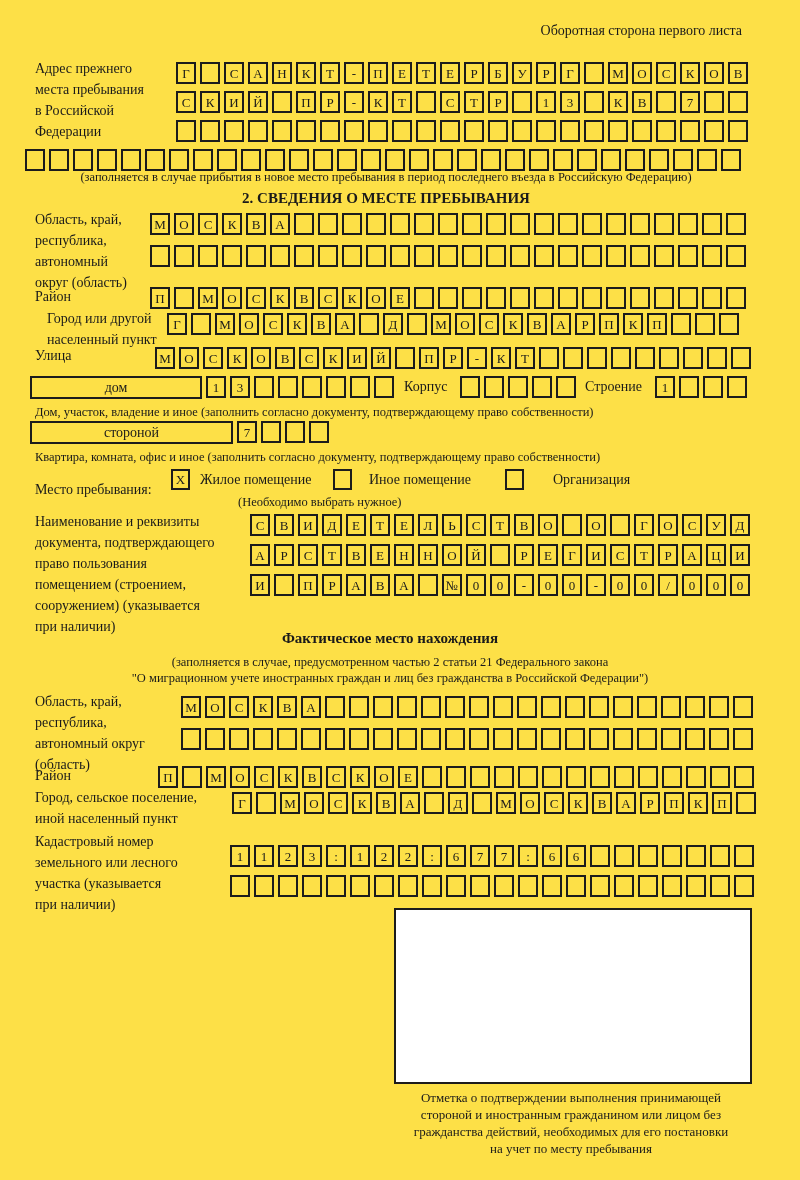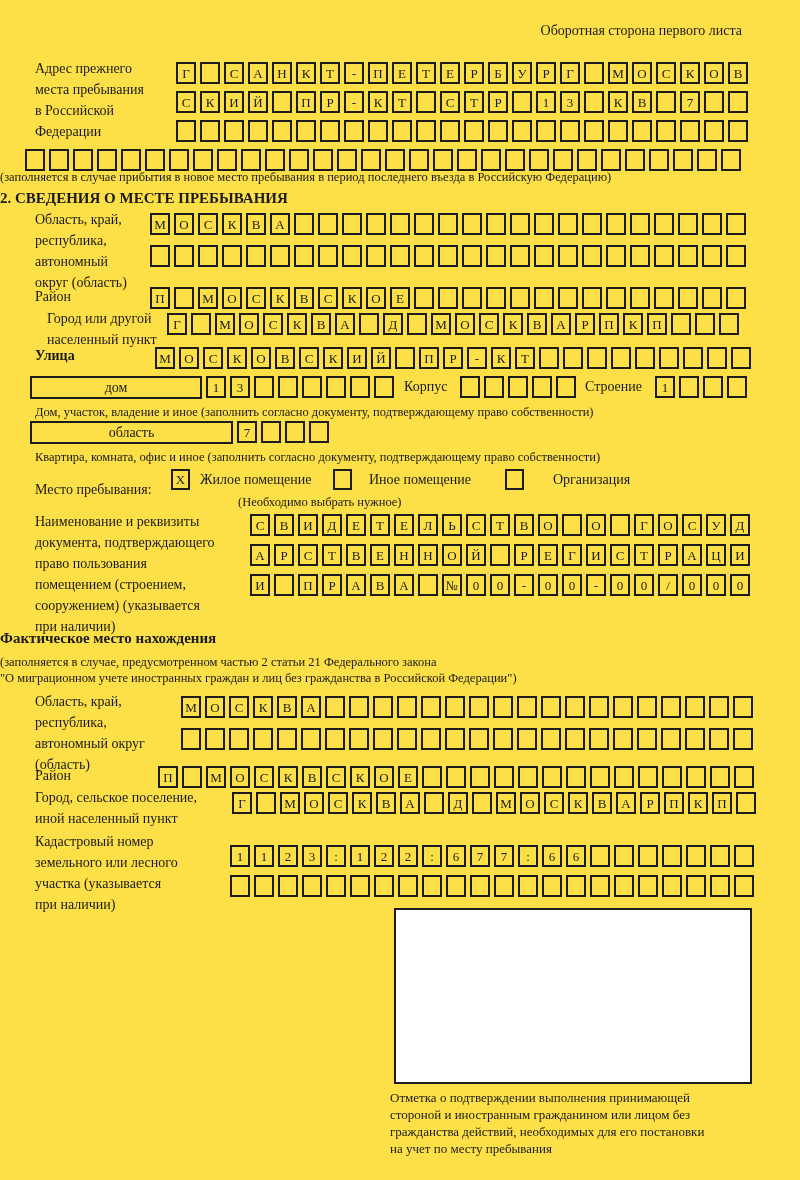--- a/index.html
+++ b/index.html
@@ -1,20 +1,20 @@
 <!DOCTYPE html>
 <html><head>
 <meta charset="utf-8">
 <style>
   html,body{margin:0;padding:0;background:#ffffff;}
   .page{position:relative;width:800px;height:1180px;background:#fde047;
         font-family:"Liberation Serif","DejaVu Serif",serif;color:#1a1a1a;overflow:hidden;}
   .lbl{position:absolute;font-size:14px;line-height:21px;white-space:pre-line;}
   .note{position:absolute;font-size:12.5px;line-height:16px;}
-  .ctr{text-align:left;}
+  .ctr{text-align:center;}
   .bold{font-weight:bold;}
   .boxrow{position:absolute;display:flex;gap:4px;}
   .cell{flex:none;width:16px;height:18px;border:2px solid #1c1c1c;
         display:flex;align-items:center;justify-content:center;
         font-size:13px;line-height:1;}
   .bigbox{position:absolute;border:2px solid #1c1c1c;display:flex;
           align-items:center;justify-content:center;font-size:14px;}
   .cbox{position:absolute;width:15px;height:17px;border:2px solid #1c1c1c;
         display:flex;align-items:center;justify-content:center;font-size:13px;}
   .stamp{position:absolute;border:2px solid #1c1c1c;background:#fff;}
@@ -254,21 +254,21 @@
       <span class="cell">А</span>
       <span class="cell">Р</span>
       <span class="cell">П</span>
       <span class="cell">К</span>
       <span class="cell">П</span>
       <span class="cell"></span>
       <span class="cell"></span>
       <span class="cell"></span>
     </div>
 
-  <div class="lbl" style="left:35px;top:345px;font-weight:bold;">Улица</div>
+  <div class="lbl" style="left:35px;top:345px;">Улица</div>
   <div class="boxrow" style="left:155px;top:347px;">
       <span class="cell">М</span>
       <span class="cell">О</span>
       <span class="cell">С</span>
       <span class="cell">К</span>
       <span class="cell">О</span>
       <span class="cell">В</span>
       <span class="cell">С</span>
       <span class="cell">К</span>
       <span class="cell">И</span>
@@ -311,21 +311,21 @@
     </div>
   <div class="lbl" style="left:585px;top:376px;">Строение</div>
   <div class="boxrow" style="left:655px;top:376px;">
       <span class="cell">1</span>
       <span class="cell"></span>
       <span class="cell"></span>
       <span class="cell"></span>
     </div>
   <div class="note" style="left:35px;top:404px;width:700px;">Дом, участок, владение и иное (заполнить согласно документу, подтверждающему право собственности)</div>
 
-  <div class="bigbox" style="left:30px;top:421px;width:199px;height:19px;">область</div>
+  <div class="bigbox" style="left:30px;top:421px;width:199px;height:19px;">стороной</div>
   <div class="boxrow" style="left:237px;top:421px;">
       <span class="cell">7</span>
       <span class="cell"></span>
       <span class="cell"></span>
       <span class="cell"></span>
     </div>
   <div class="note" style="left:35px;top:449px;width:700px;">Квартира, комната, офис и иное (заполнить согласно документу, подтверждающему право собственности)</div>
 
   <div class="lbl" style="left:35px;top:469px;margin-top:10px;">Место пребывания:</div>
   <div class="cbox" style="left:171px;top:469px;">X</div>

